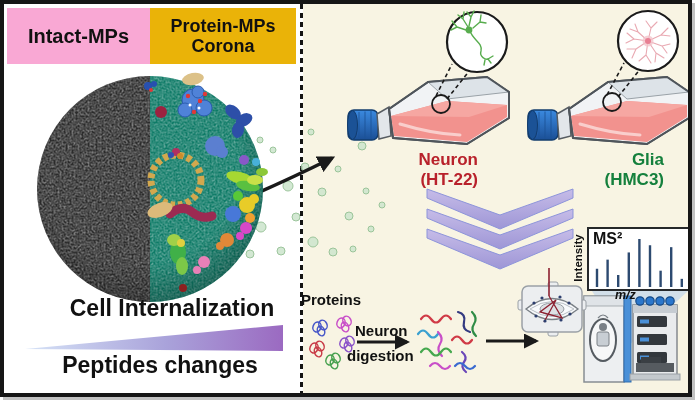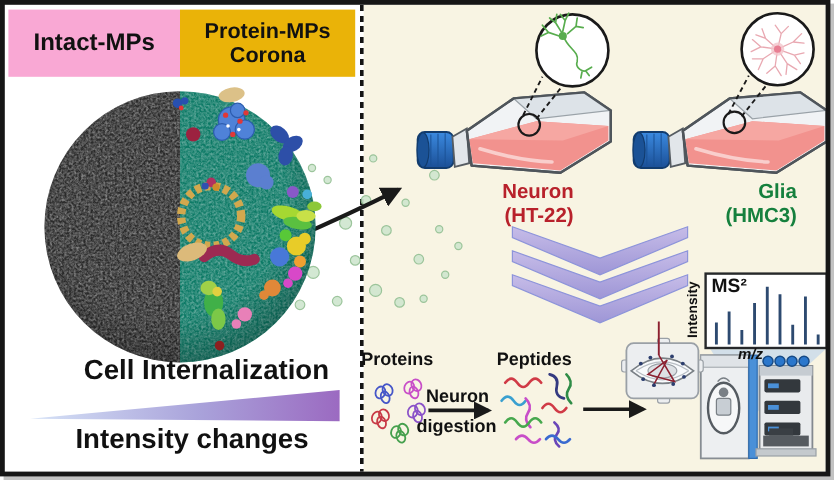--- a/index.html
+++ b/index.html
@@ -324,34 +324,33 @@
   </svg>
 
   <div class="abs txt label-box intact-box">
     <span>Intact-MPs</span>
   </div>
   <div class="abs txt label-box corona-box">
     <span>Protein-MPs</span>
     <span>Corona</span>
   </div>
   <div class="abs txt big-label cell-int">Cell Internalization</div>
-  <div class="abs txt big-label proteome">Intensity changes</div>
+  <div class="abs txt big-label proteome">Peptides changes</div>
 
   <div class="abs txt cell-name neuron-label">
     <div>Neuron</div>
     <div>(HT-22)</div>
   </div>
   <div class="abs txt cell-name glia-label">
     <div>Glia</div>
     <div>(HMC3)</div>
   </div>
 
   <div class="abs txt ms2-title">MS²</div>
   <div class="abs txt ms2-ylabel">Intensity</div>
   <div class="abs txt ms2-xlabel">m/z</div>
 
   <div class="abs txt wf proteins-label">Proteins</div>
   <div class="abs txt wf tryptic1">Neuron</div>
   <div class="abs txt wf tryptic2">digestion</div>
-  <div class="abs txt wf peptides-label">Peptides</div>
 
   <div class="abs frame"></div>
 </div>
 
 </body></html>

